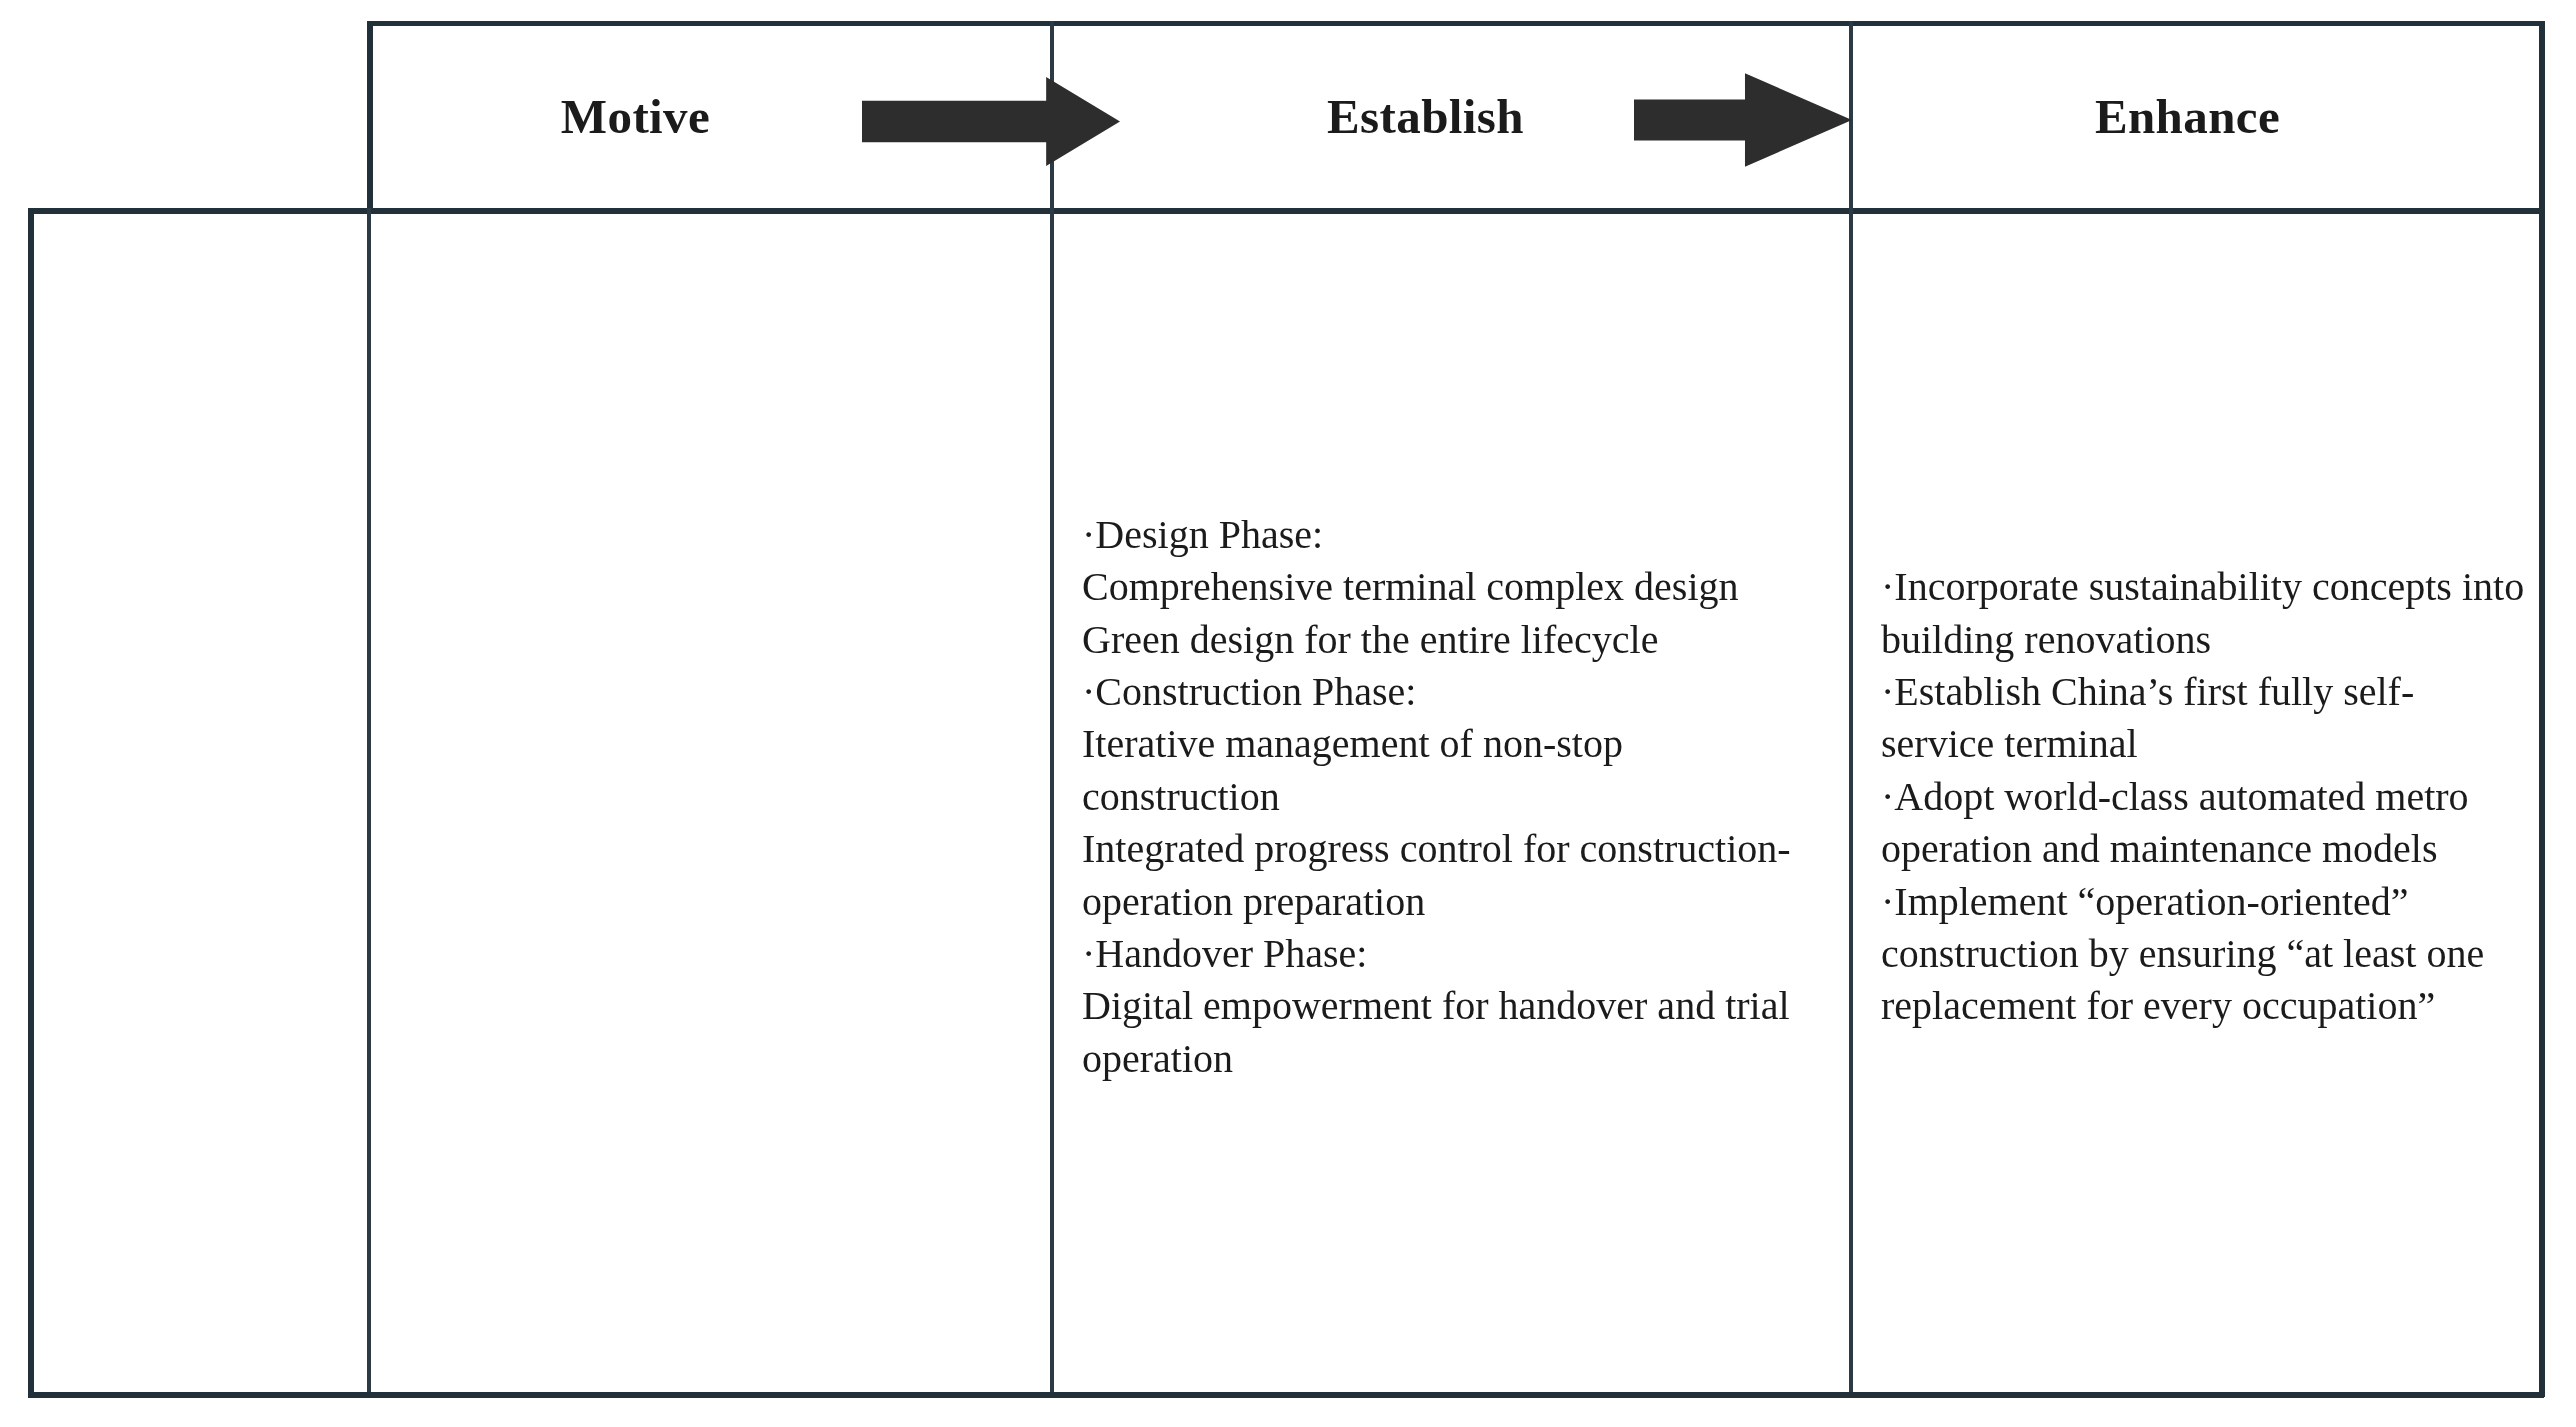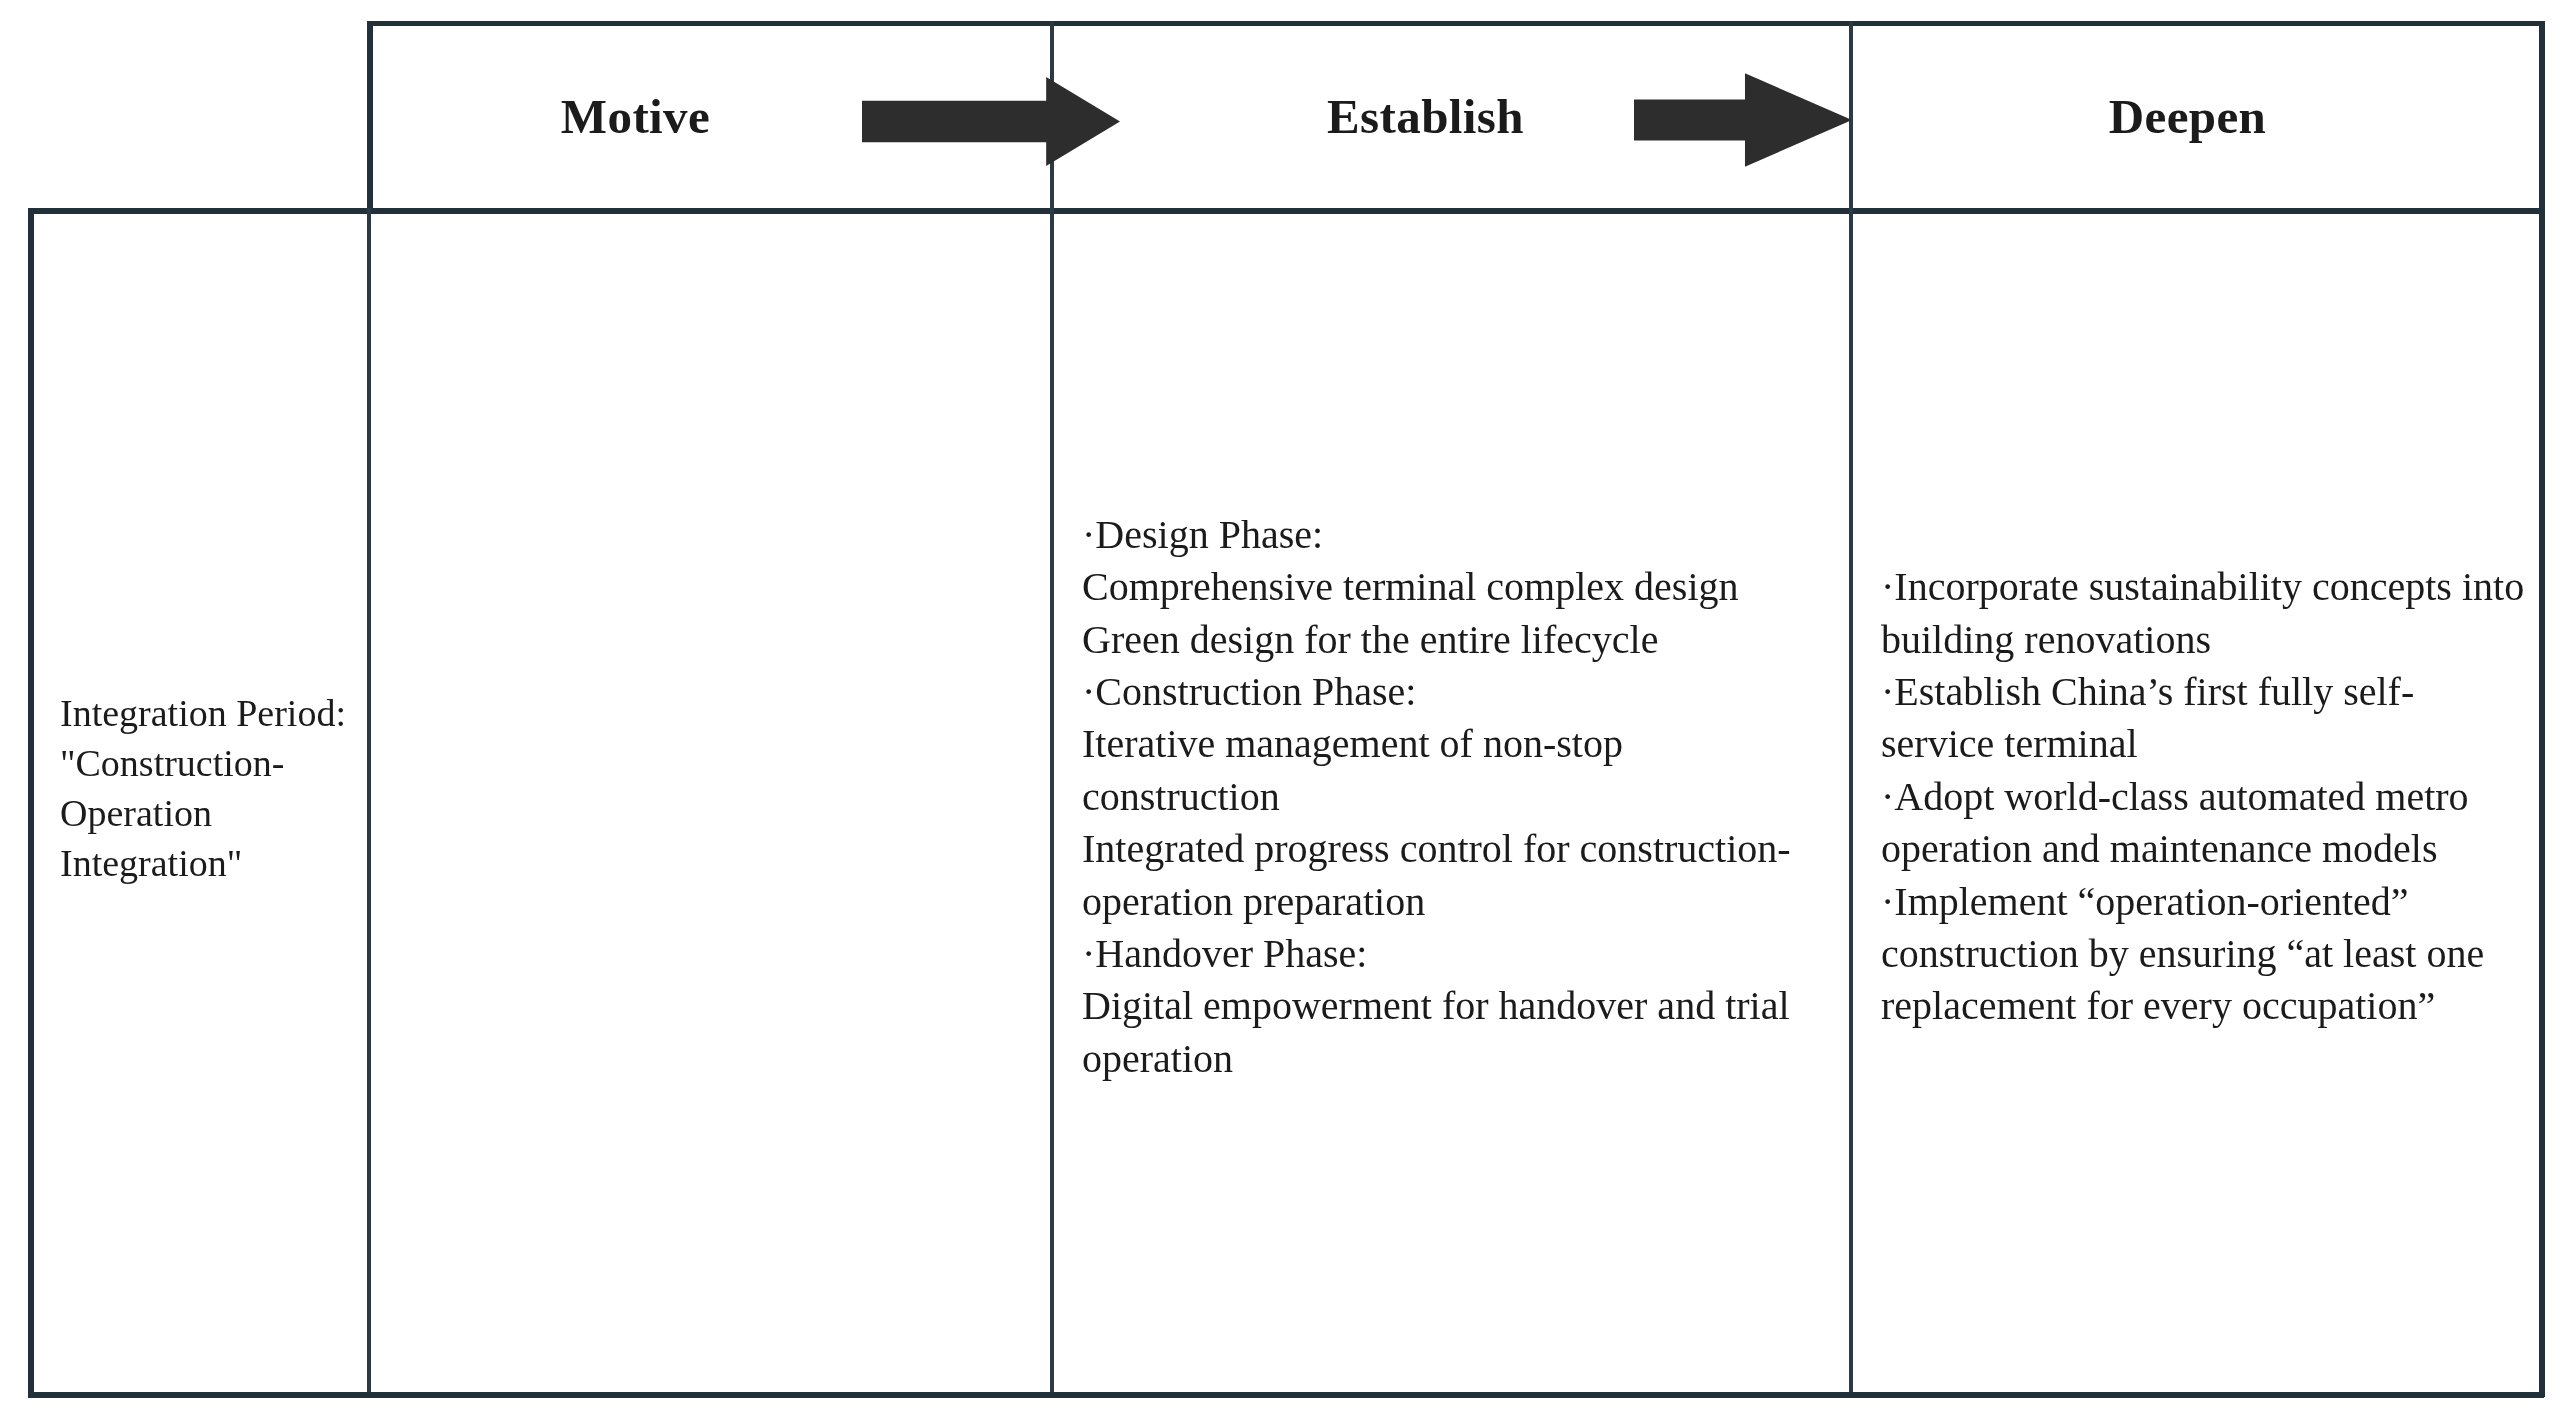--- a/index.html
+++ b/index.html
@@ -139,37 +139,34 @@
 
     <div class="header-cell" id="hdr-motive">
       <span class="header-label">Motive</span>
     </div>
 
     <div class="header-cell" id="hdr-behavior">
       <span class="header-label">Establish</span>
     </div>
 
     <div class="header-cell" id="hdr-outcome">
-      <span class="header-label">Deepen</span>
+      <span class="header-label">Enhance</span>
     </div>
   </div>
 
   <svg class="flow-arrow" id="arrow-motive-behavior" viewBox="0 0 325 112" aria-hidden="true">
     <polygon points="0,30 232,30 232,0 325,56 232,112 232,82 0,82" fill="#2d2d2d"></polygon>
   </svg>
 
   <svg class="flow-arrow" id="arrow-behavior-outcome" viewBox="0 0 275 118" aria-hidden="true">
     <polygon points="0,33 140,33 140,0 275,59 140,118 140,85 0,85" fill="#2d2d2d"></polygon>
   </svg>
 
   <div class="body-row">
 
-    <div class="body-cell" id="cell-period">
-      <div class="cell-text">Integration Period: "Construction-Operation Integration"</div>
-    </div>
 
 
     <div class="body-cell" id="cell-behavior">
       <div class="cell-text">·Design Phase:
 Comprehensive terminal complex design
 Green design for the entire lifecycle
 ·Construction Phase:
 Iterative management of non-stop construction
 Integrated progress control for construction-operation preparation
 ·Handover Phase:

